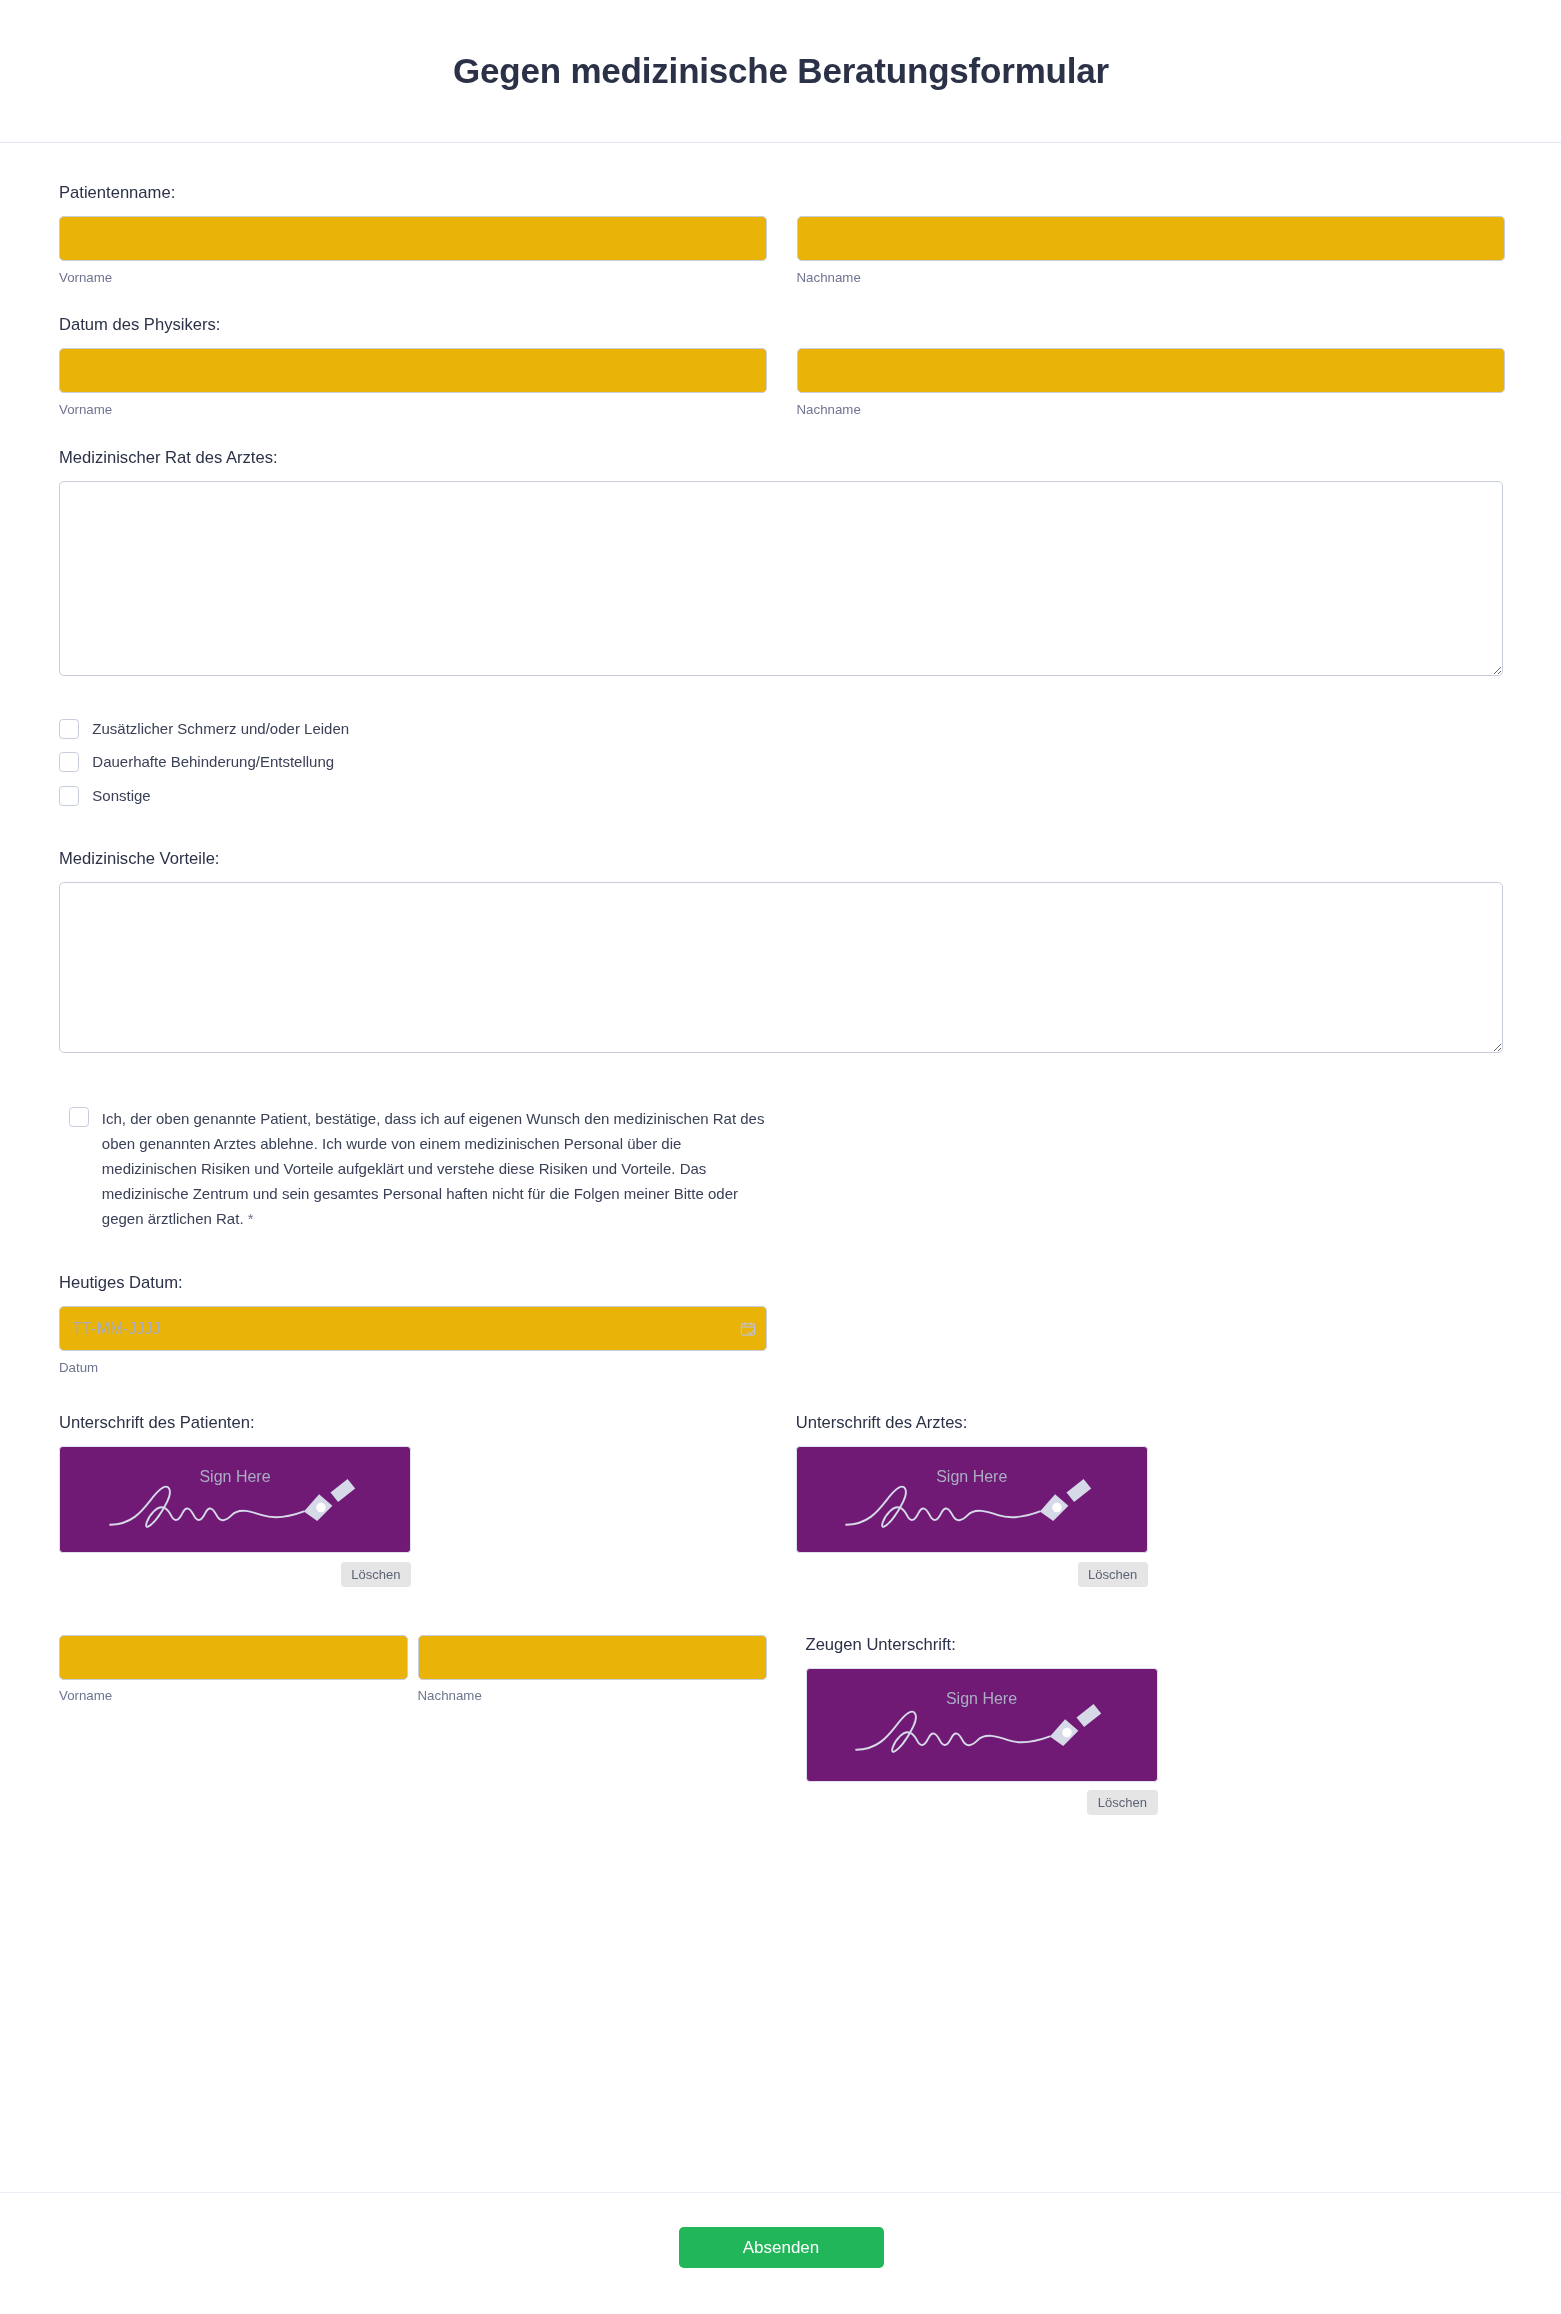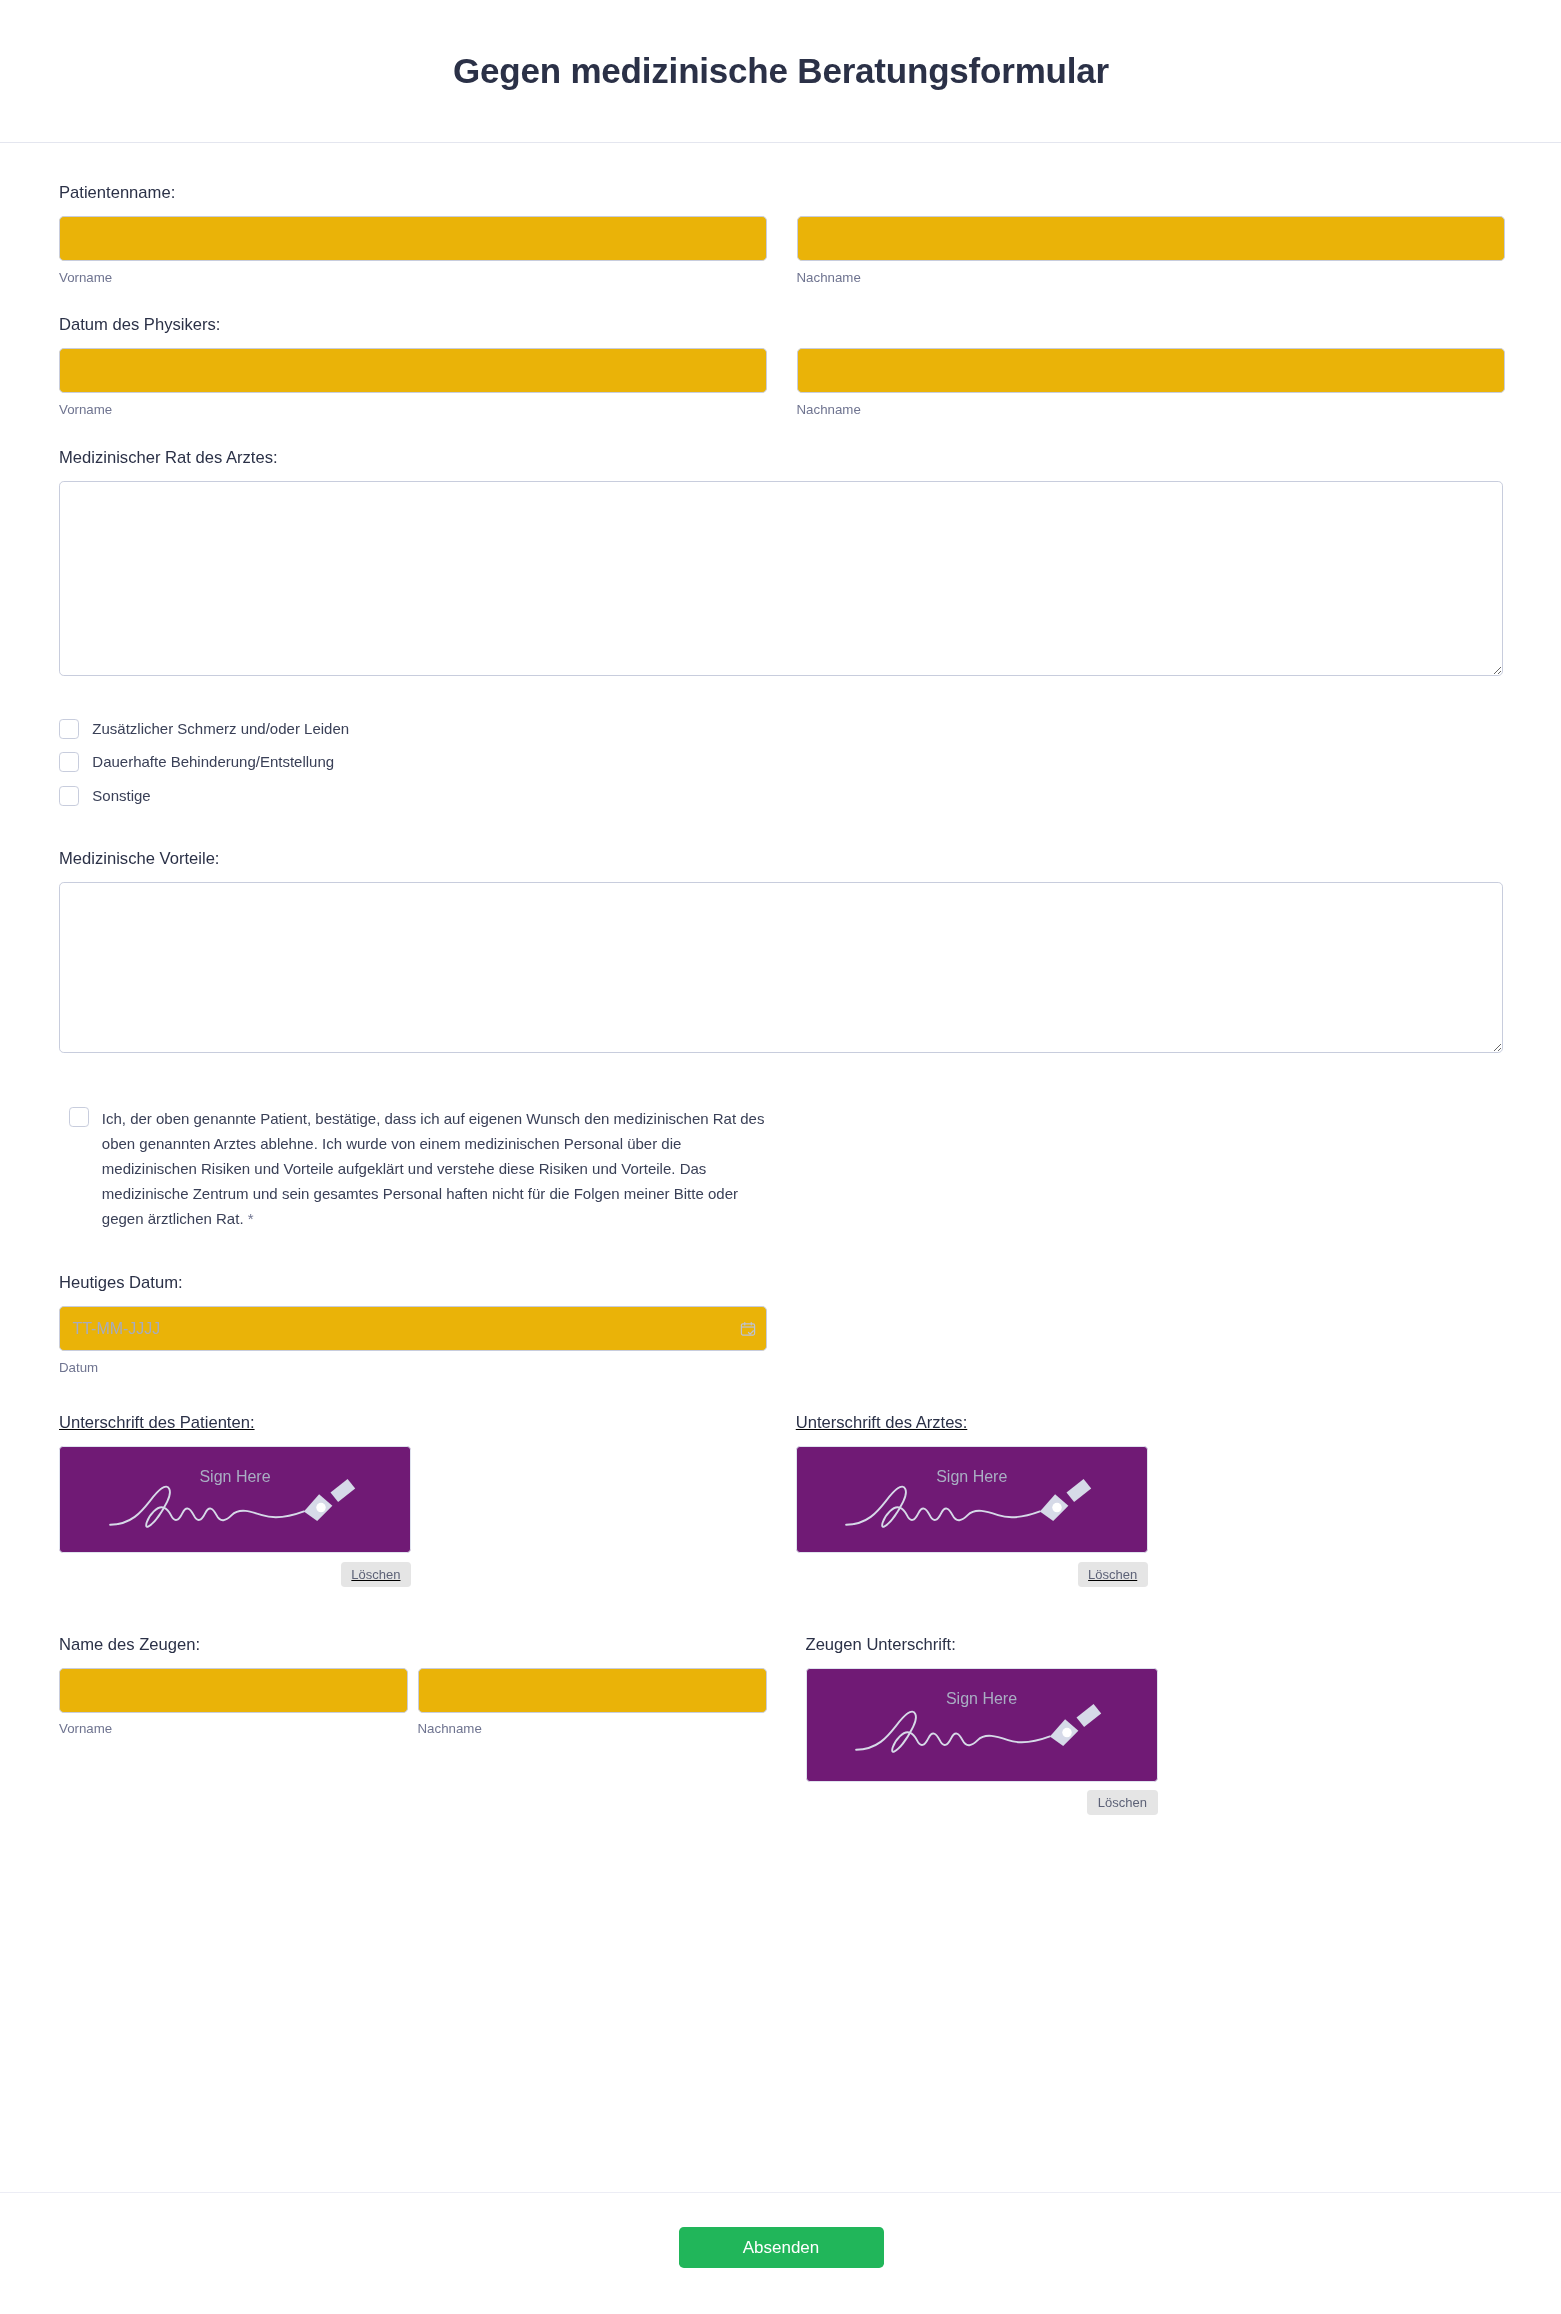--- a/index.html
+++ b/index.html
@@ -148,21 +148,21 @@
     pointer-events: none;
     line-height: 0;
   }
 
   
   .sig-section {
     display: flex;
     gap: 29.5px;
     margin-top: 38px;
   }
-  .sig-col { width: 708px; text-decoration: underline; }
+  .sig-col { width: 708px; }
   .sig-pad {
     width: 352px;
     height: 107px;
     border: 1px solid #dfe3ee;
     border-radius: 3.8px;
     background: #701a75;
     position: relative;
     overflow: hidden;
     cursor: crosshair;
   }
@@ -365,21 +365,20 @@
         <div class="clear-row">
           <button class="clear-btn">Löschen</button>
         </div>
       </div>
 
     </div>
 
     <div class="witness-section">
 
       <div style="width:737px;">
-        <label class="field-label">Name des Zeugen:</label>
         <div class="witness-names">
           <div class="wn-col">
             <input class="text-input" type="text" value="" style="">
             <span class="sublabel">Vorname</span>
           </div>
           <div class="wn-col">
             <input class="text-input" type="text" value="" style="">
             <span class="sublabel">Nachname</span>
           </div>
         </div>

